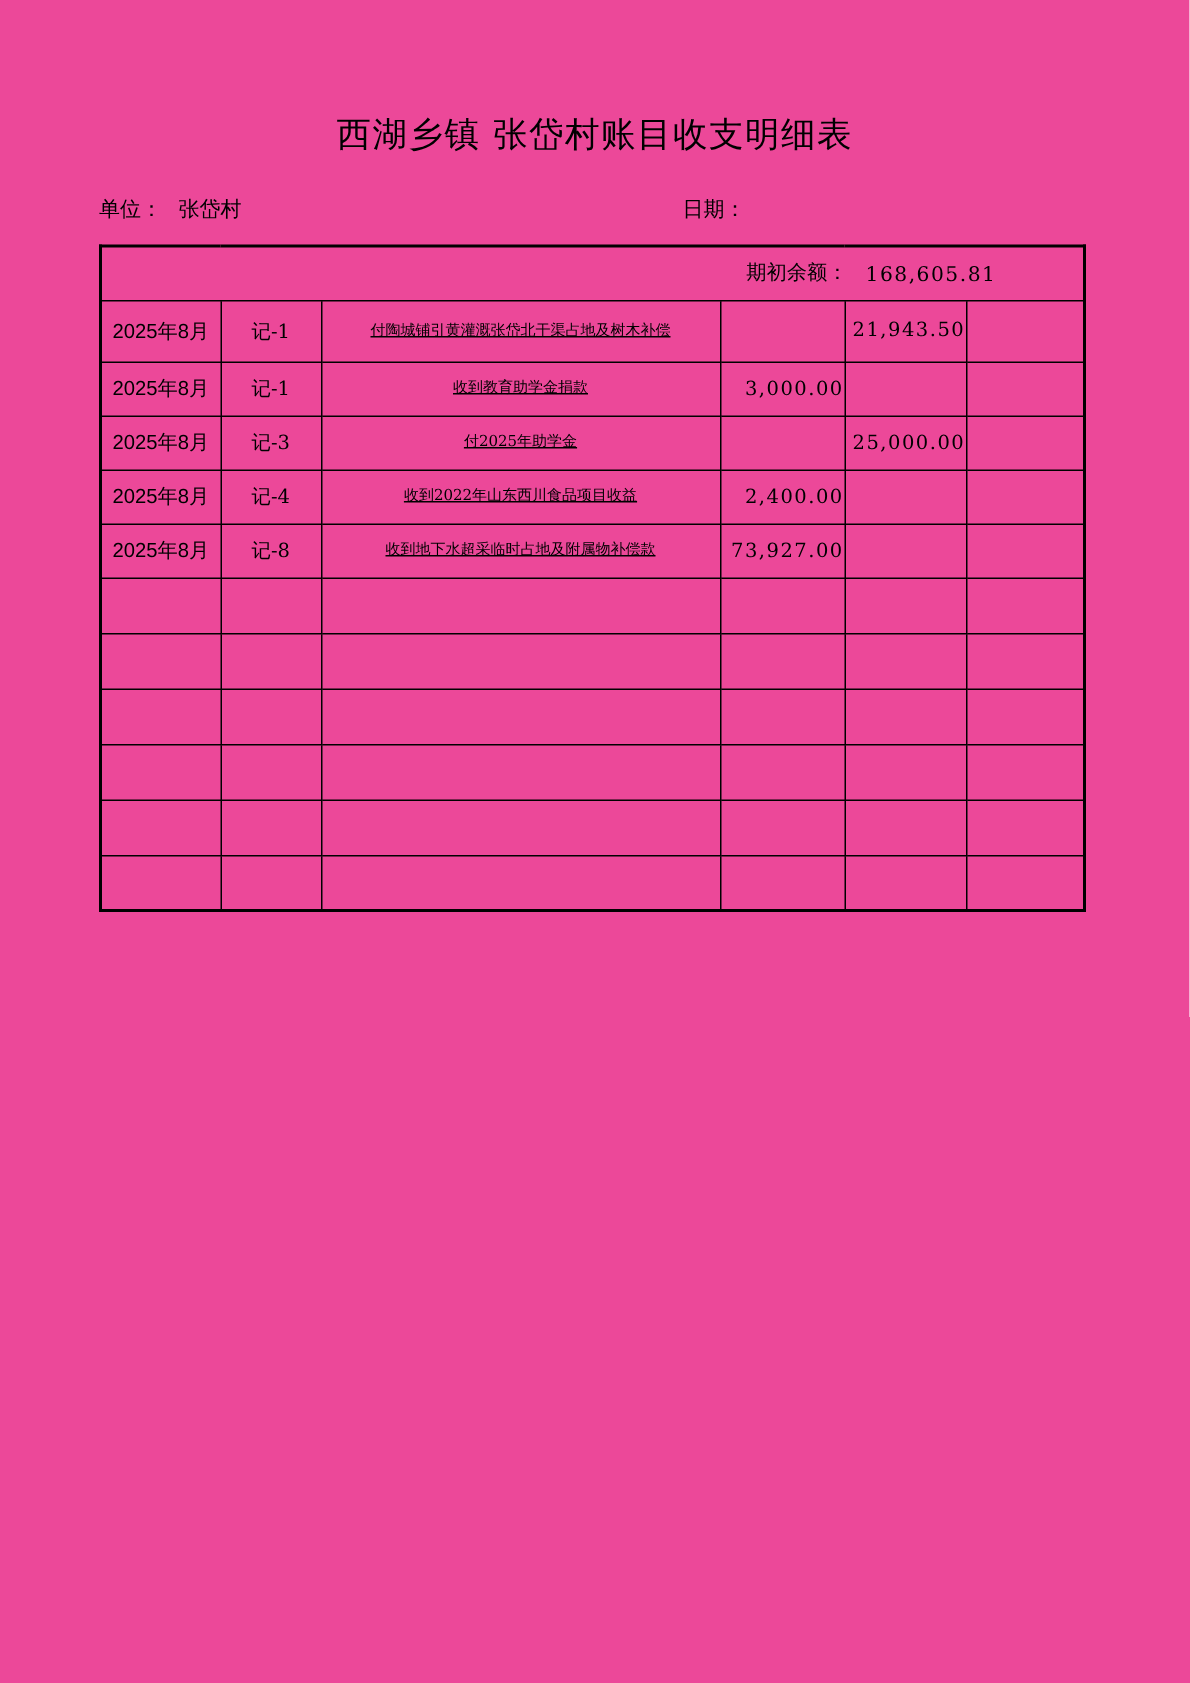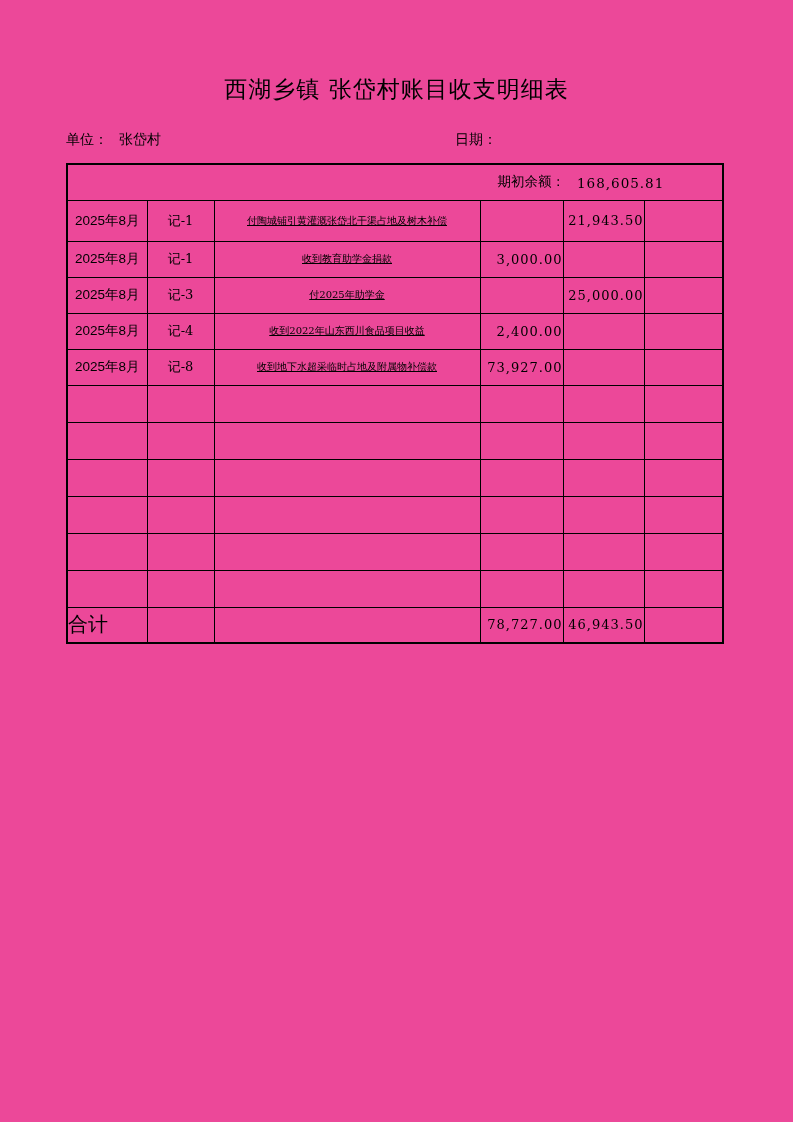--- a/index.html
+++ b/index.html
@@ -193,25 +193,17 @@
     </tr>
     <tr class="r-empty">
       <td></td>
           <td></td>
           <td></td>
           <td></td>
           <td></td>
           <td></td>
     </tr>
 
-    <tr class="r-total">
-      <td class="total-label-cell">合计</td>
-      <td></td>
-      <td></td>
-      <td class="num-cell">78,727.00</td>
-      <td class="num-cell">46,943.50</td>
-      <td></td>
-    </tr>
 
 
   </tbody>
     </table>
 </div>
 
 </body></html>

